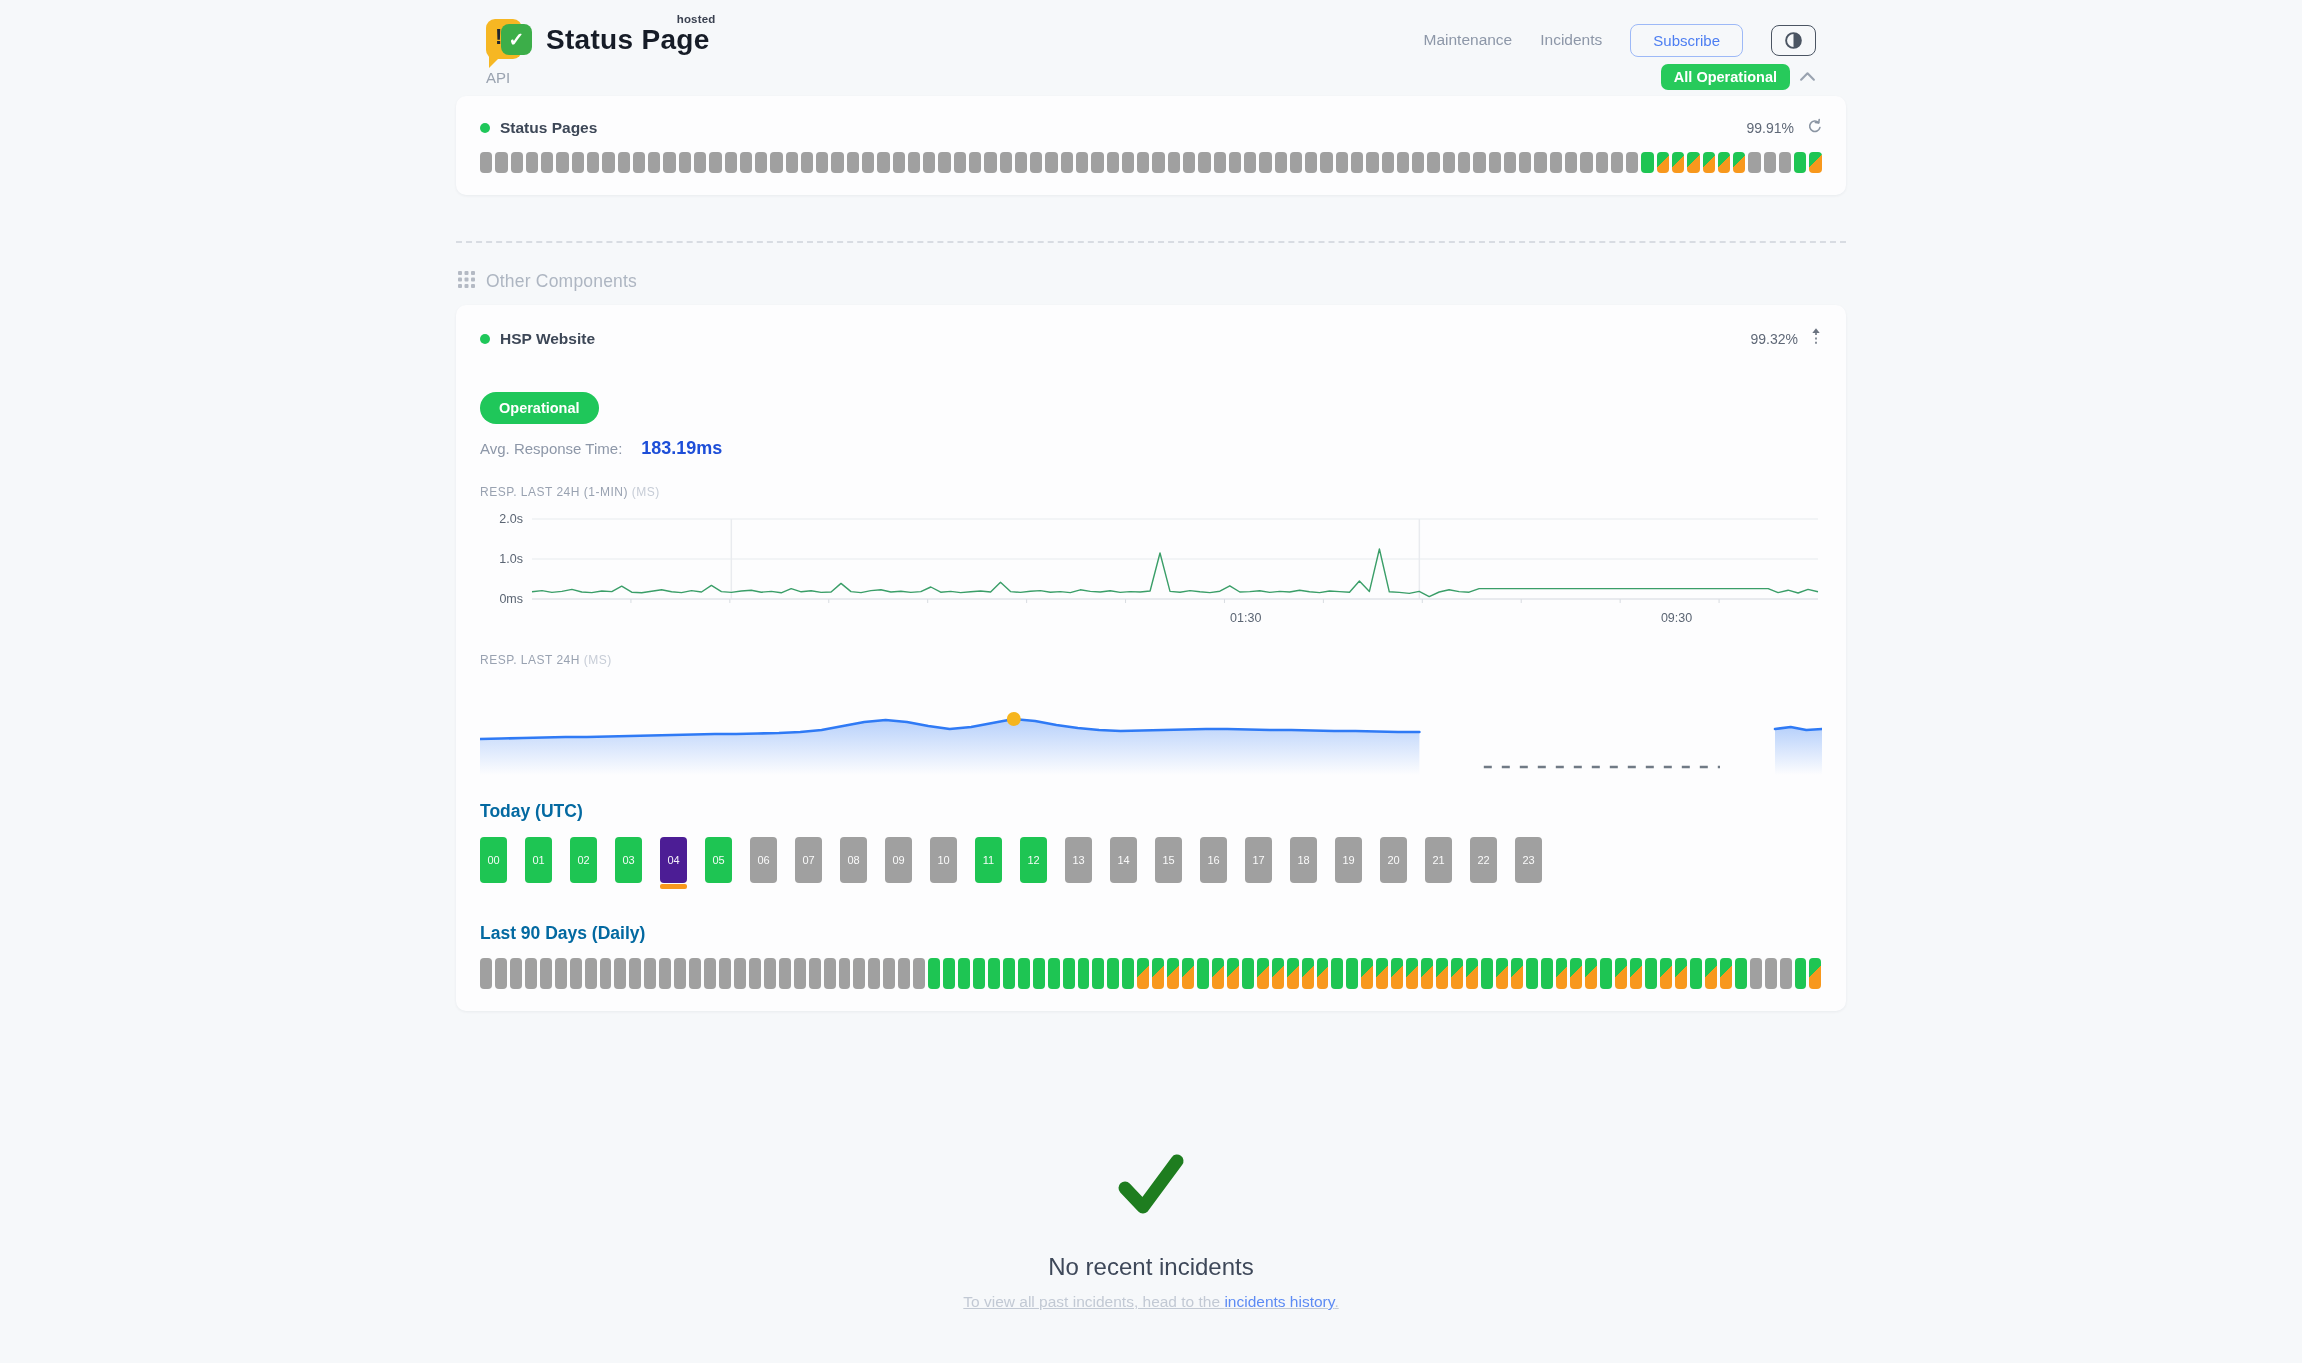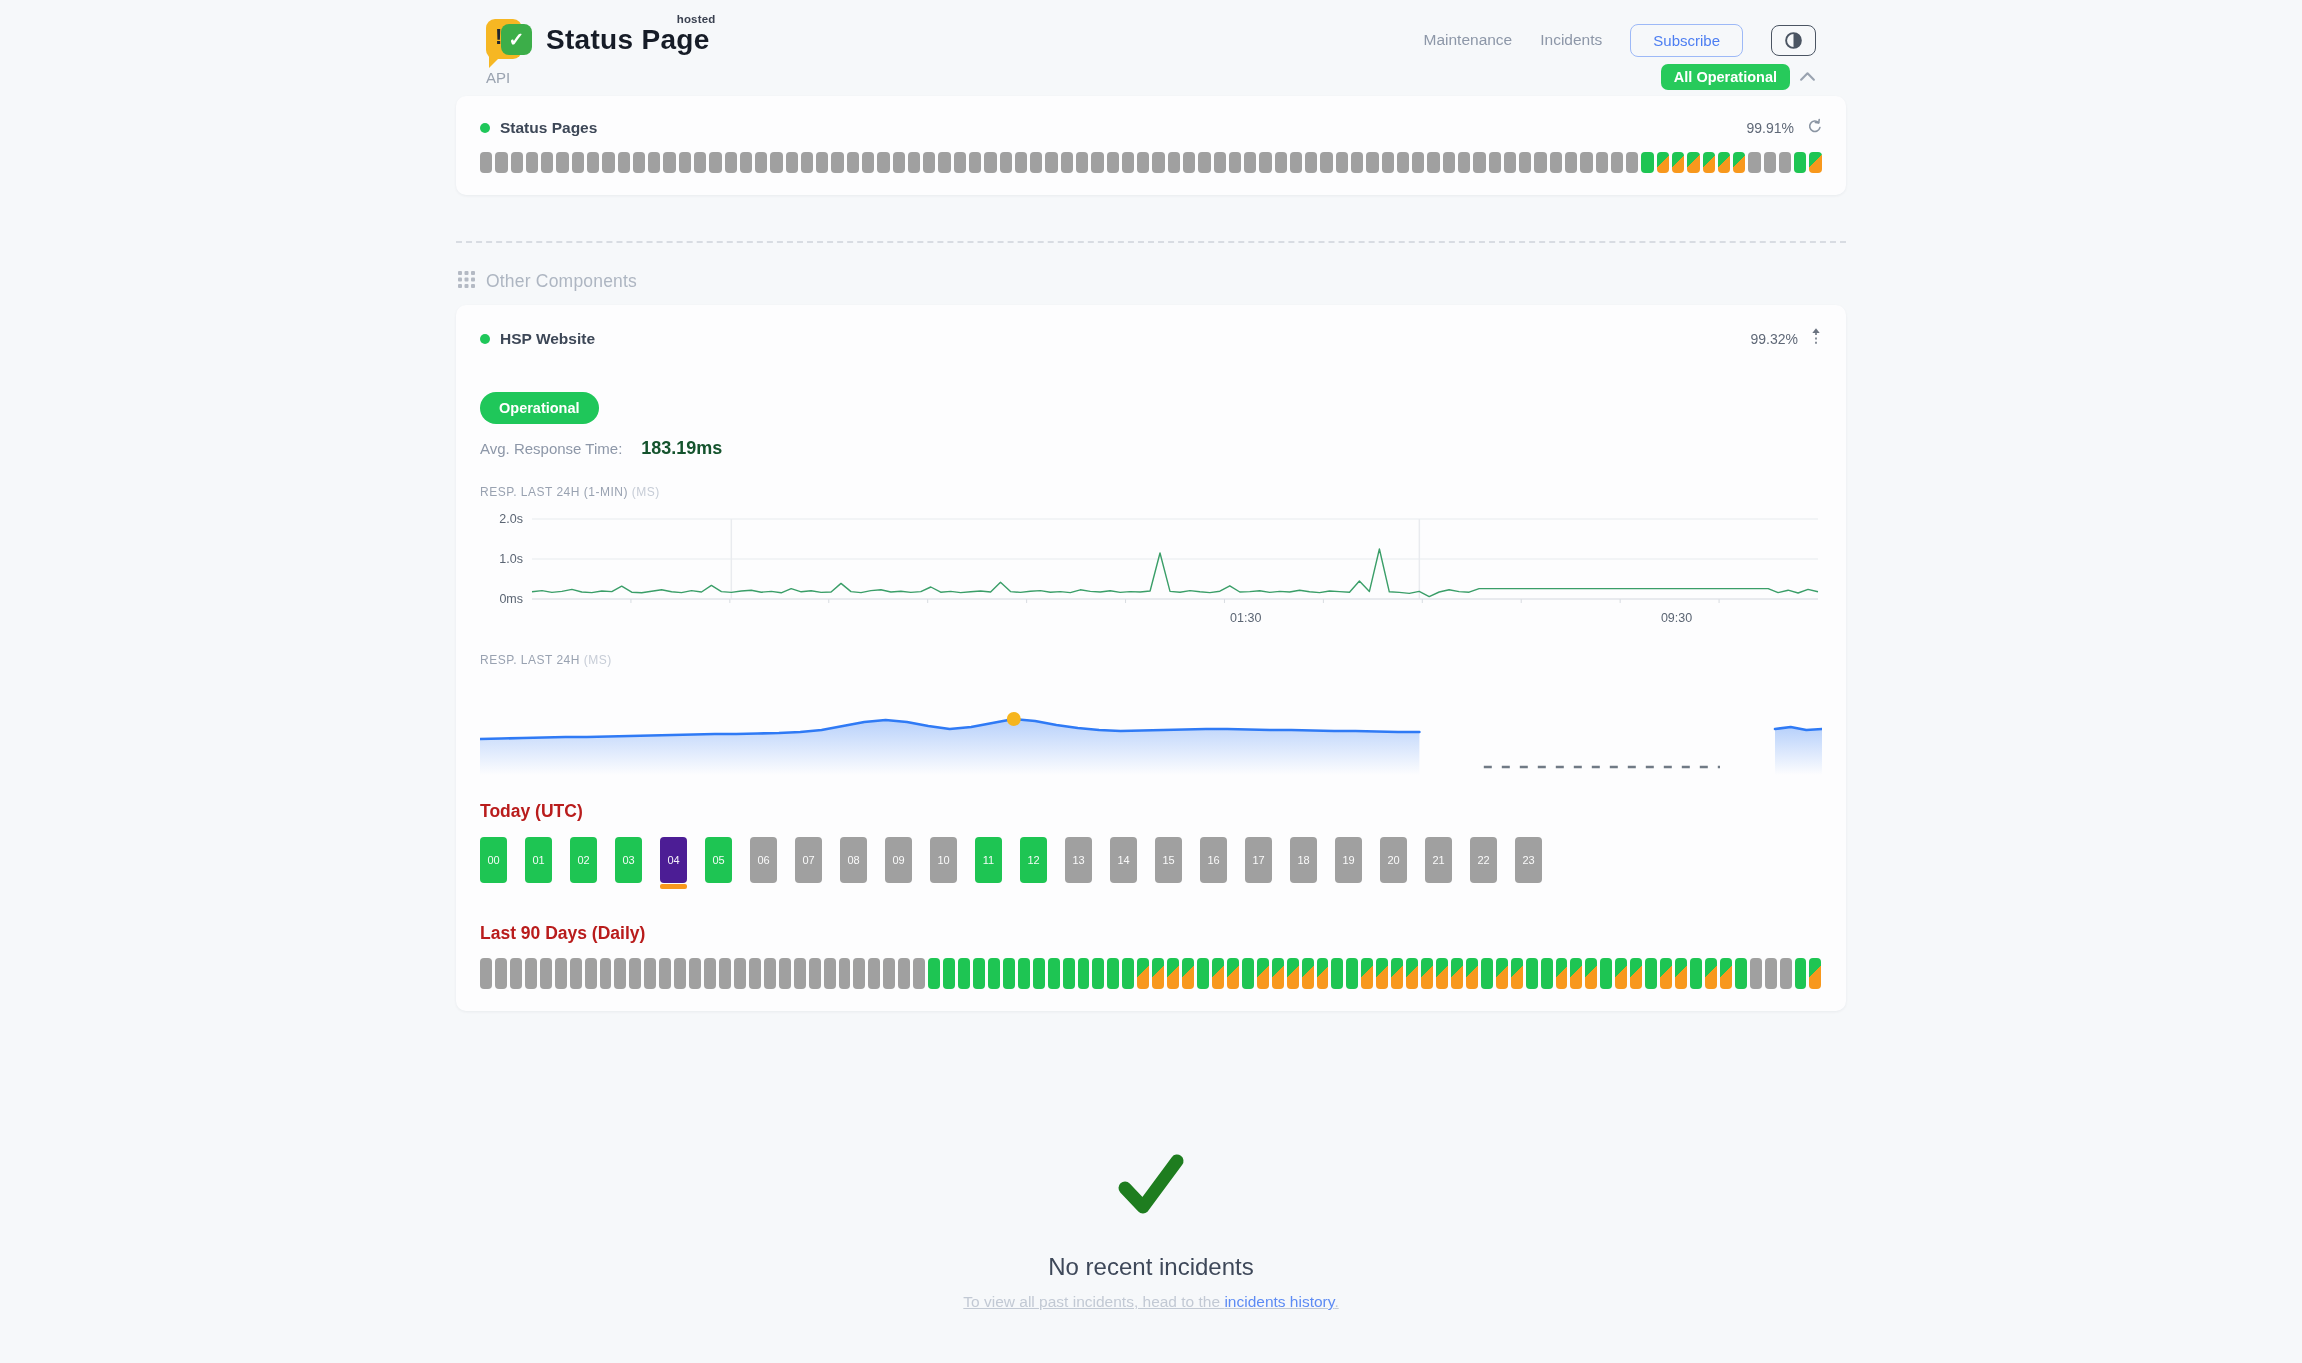--- a/index.html
+++ b/index.html
@@ -50,29 +50,29 @@
   .bar-mixed { background:linear-gradient(135deg,#1ec553 46%,#f8981d 46%); }
 
   .divider { border-top:2px dashed #d8dce2; margin:46px 0 28px; }
   .section-heading { display:flex; align-items:center; gap:11px; padding:0 0 0 2px; }
   .section-heading-text { font-size:17.5px; font-weight:500; color:#aeb6c2; letter-spacing:.2px; }
   .card-2 { margin-top:13px; }
 
   .pill { display:inline-block; background:#1fc75a; color:#fff; font-size:14.5px; font-weight:700; padding:8px 19px; border-radius:17px; margin-top:42px; }
   .avg-row { margin-top:14px; display:flex; align-items:baseline; gap:19px; }
   .avg-label { font-size:15px; color:#8d97a8; }
-  .avg-value { font-size:18px; font-weight:700; color:#14532d; }
+  .avg-value { font-size:18px; font-weight:700; color:#1d4ed8; }
 
   .chart-label { margin-top:26px; font-size:12px; letter-spacing:.5px; color:#99a2b1; }
   .chart-label .unit { color:#c6ccd6; }
   .chart { margin-top:10px; }
   .chart svg { display:block; }
   .chart svg text.ax { font-family:"Liberation Sans", sans-serif; font-size:12.5px; fill:#5b6573; }
 
-  .sub-heading { margin-top:24px; font-size:17.5px; font-weight:600; color:#b91c1c; }
+  .sub-heading { margin-top:24px; font-size:17.5px; font-weight:600; color:#0369a1; }
   .hours { display:flex; gap:18px; margin-top:15px; }
   .hour { width:27px; height:46px; border-radius:4px; display:flex; align-items:center; justify-content:center;
           color:rgba(255,255,255,.95); font-size:11px; position:relative; }
   .hour-none { background:#a0a0a0; }
   .hour-up { background:#1ec553; }
   .hour-up-deg { background:#4c1d95; }
   .hour-up-deg::after { content:""; position:absolute; left:0; right:0; bottom:-6px; height:5px; background:#f8981d; border-radius:2px; }
 
   .last90-gap { margin-top:40px; }
 

